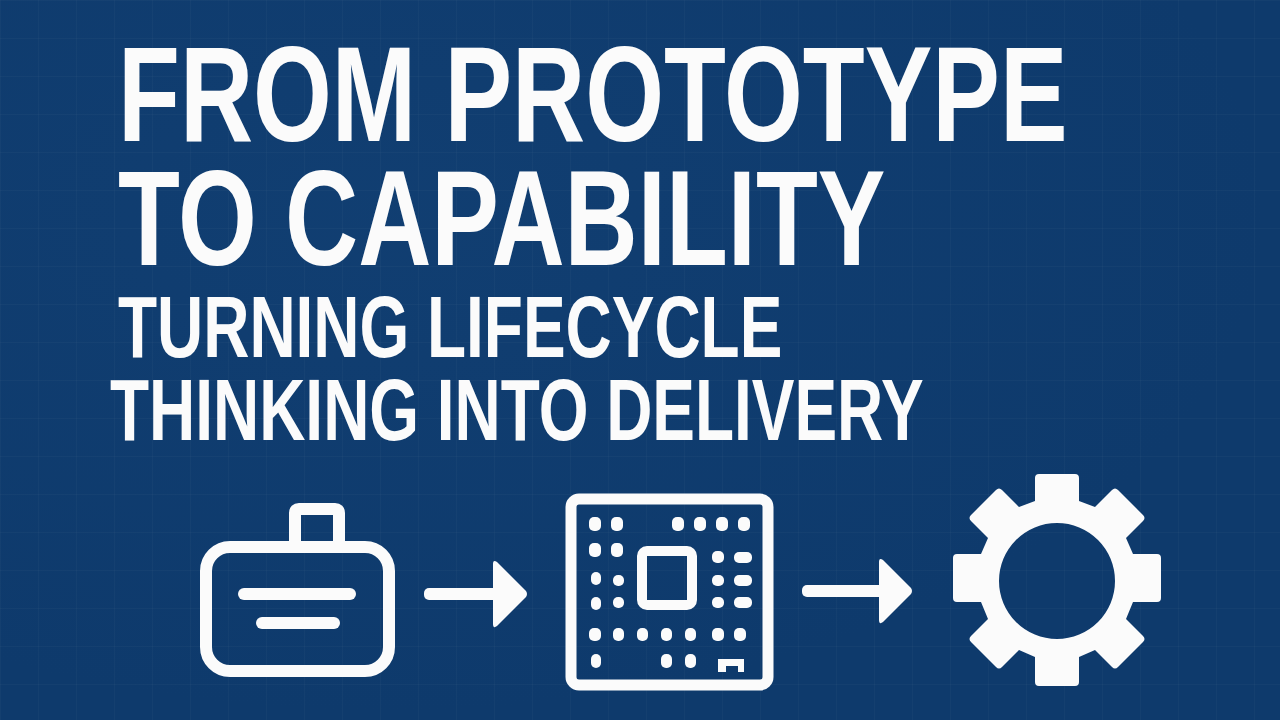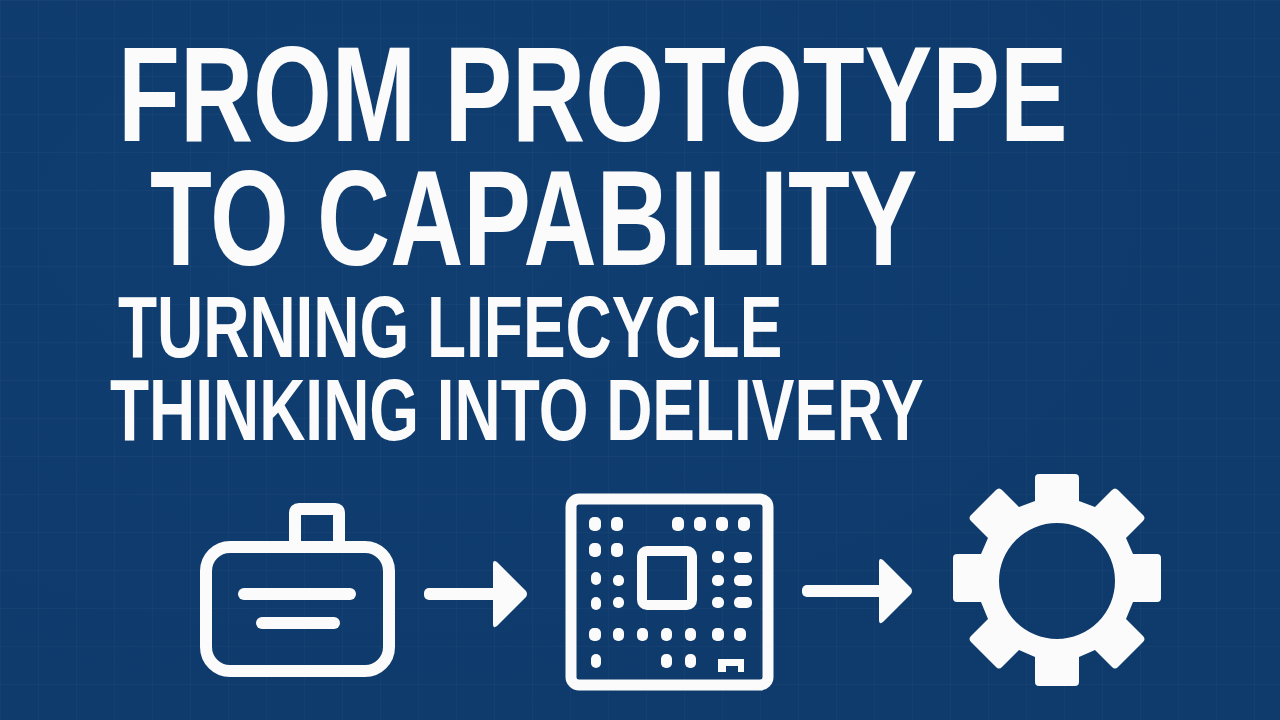--- a/index.html
+++ b/index.html
@@ -15,21 +15,21 @@
       linear-gradient(90deg, rgba(255,255,255,0.025) 1px, transparent 1px);
     background-size: 38px 38px;
     pointer-events: none;
   }
   .bg-shade {
     position: absolute; inset: 0;
     background: radial-gradient(ellipse at 30% 30%, rgba(25,75,130,0.25), rgba(0,0,0,0) 70%);
     pointer-events: none;
   }
   .h1 { position: absolute; left: 118px; top: 26px; }
-  .h2 { position: absolute; left: 118px; top: 150px; margin-left: 32px; }
+  .h2 { position: absolute; left: 118px; top: 150px; }
   .h3 { position: absolute; left: 118px; top: 283px; }
   .h4 { position: absolute; left: 110px; top: 366px; }
   .txt {
     color: #fbfbfb; font-weight: bold; white-space: nowrap; display: block;
     transform-origin: left top;
   }
   .icons { position: absolute; left: 0; top: 0; width: 1280px; height: 720px; }
 </style>
 </head>
 <body>

